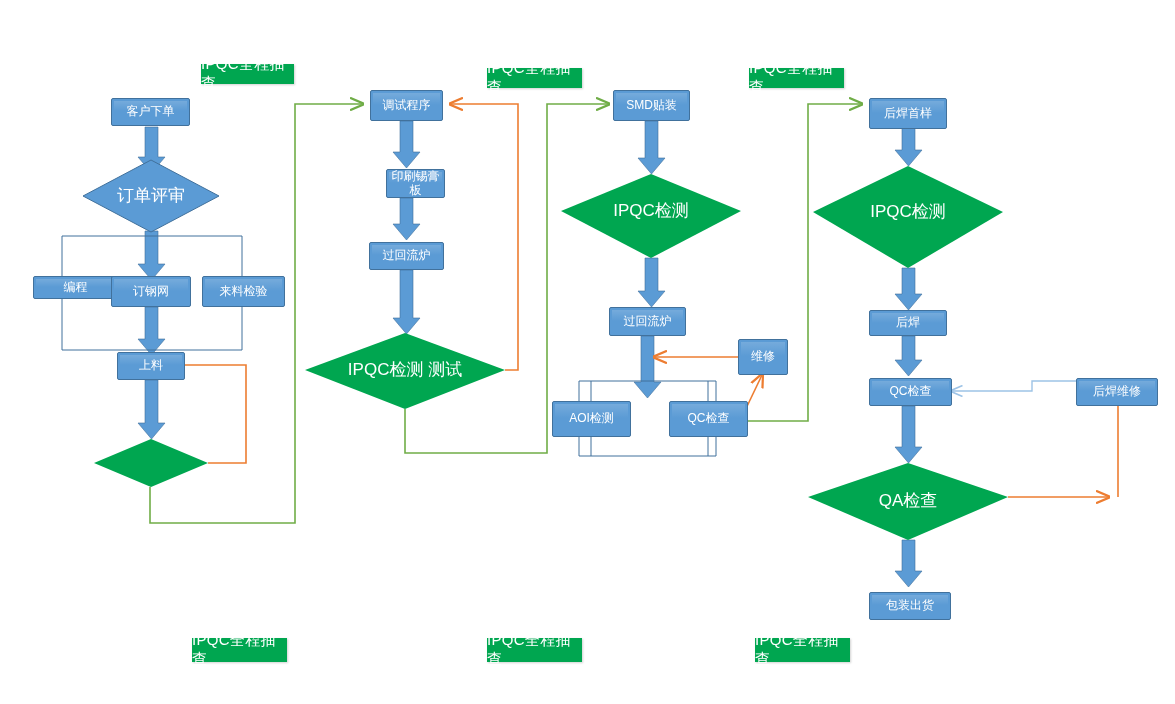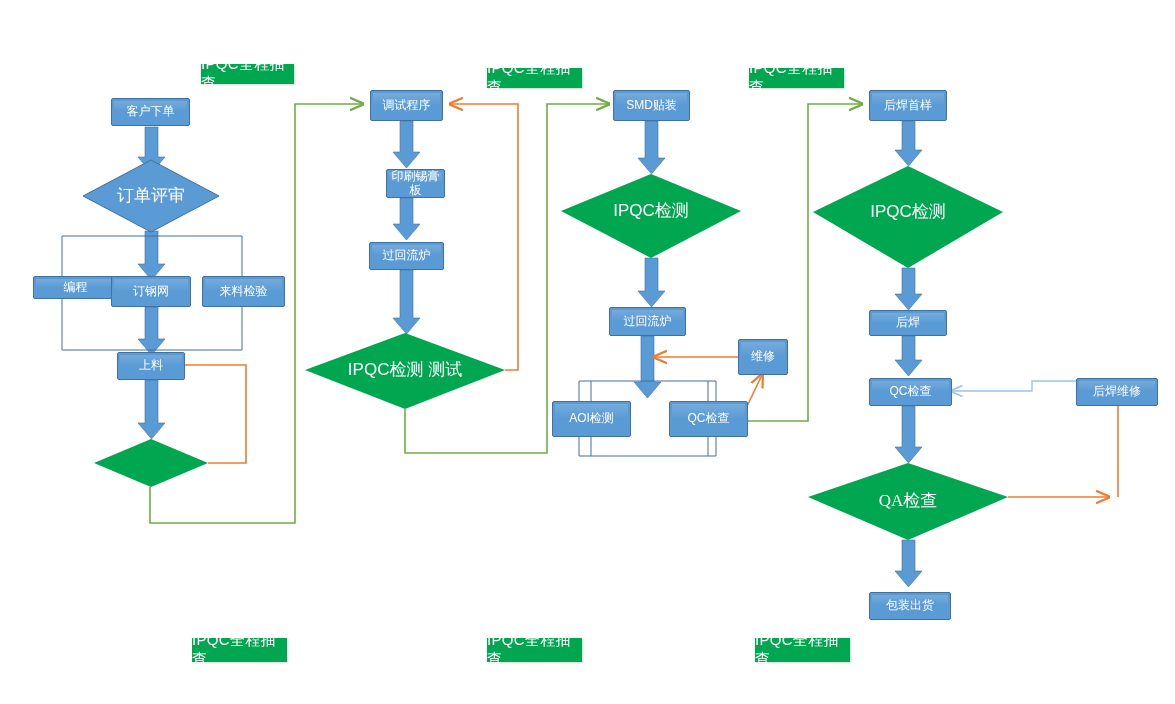--- a/index.html
+++ b/index.html
@@ -188,33 +188,33 @@
   <div class="node proc" style="left:552px;top:401px;width:79px;height:36px;">
     <span>AOI检测</span>
   </div>
   <div class="node proc" style="left:669px;top:401px;width:79px;height:36px;">
     <span>QC检查</span>
   </div>
   <div class="node proc" style="left:738px;top:339px;width:50px;height:36px;">
     <span>维修</span>
   </div>
 
-  <div class="node proc" style="left:869px;top:90px;width:78px;height:31px;">
+  <div class="node proc" style="left:869px;top:98px;width:78px;height:31px;">
     <span>后焊首样</span>
   </div>
   <div class="node dec" style="left:848px;top:188px;width:120px;height:48px;">
     <span class="dlabel">IPQC检测</span>
   </div>
   <div class="node proc" style="left:869px;top:310px;width:78px;height:26px;">
     <span>后焊</span>
   </div>
   <div class="node proc" style="left:869px;top:378px;width:83px;height:28px;">
     <span>QC检查</span>
   </div>
-  <div class="node dec" style="left:808px;top:463px;width:200px;height:77px;font-family:Liberation Serif, serif;">
+  <div class="node dec" style="left:808px;top:463px;width:200px;height:77px;">
     <span class="dlabel">QA检查</span>
   </div>
   <div class="node proc" style="left:869px;top:592px;width:82px;height:28px;">
     <span>包装出货</span>
   </div>
   <div class="node proc" style="left:1076px;top:378px;width:82px;height:28px;">
     <span>后焊维修</span>
   </div>
 
   <div class="tag" style="left:192px;top:638px;width:95px;height:24px;">IPQC全程抽查</div>

